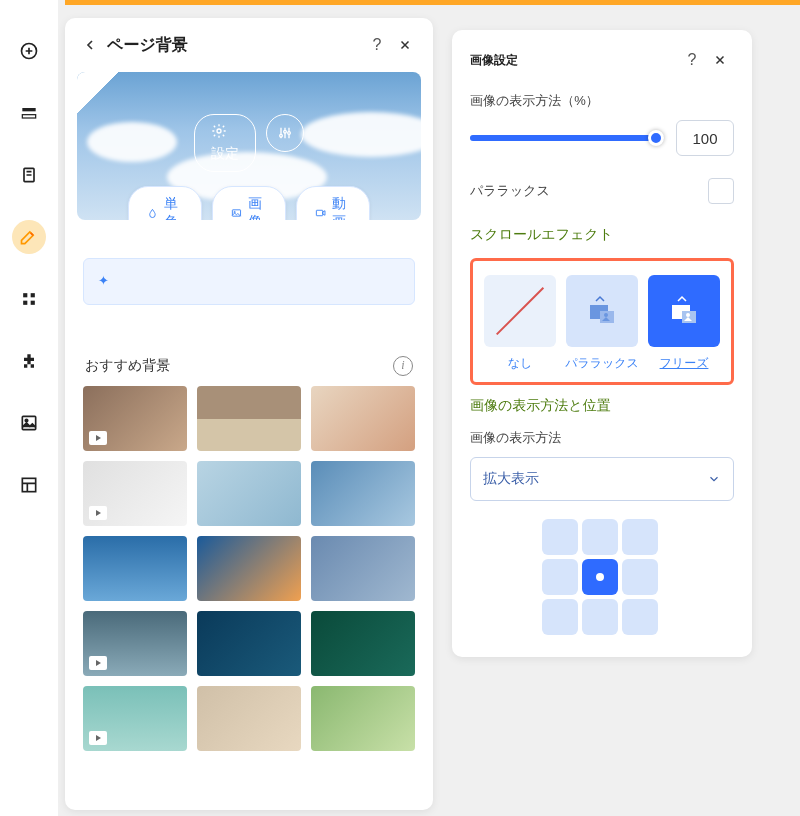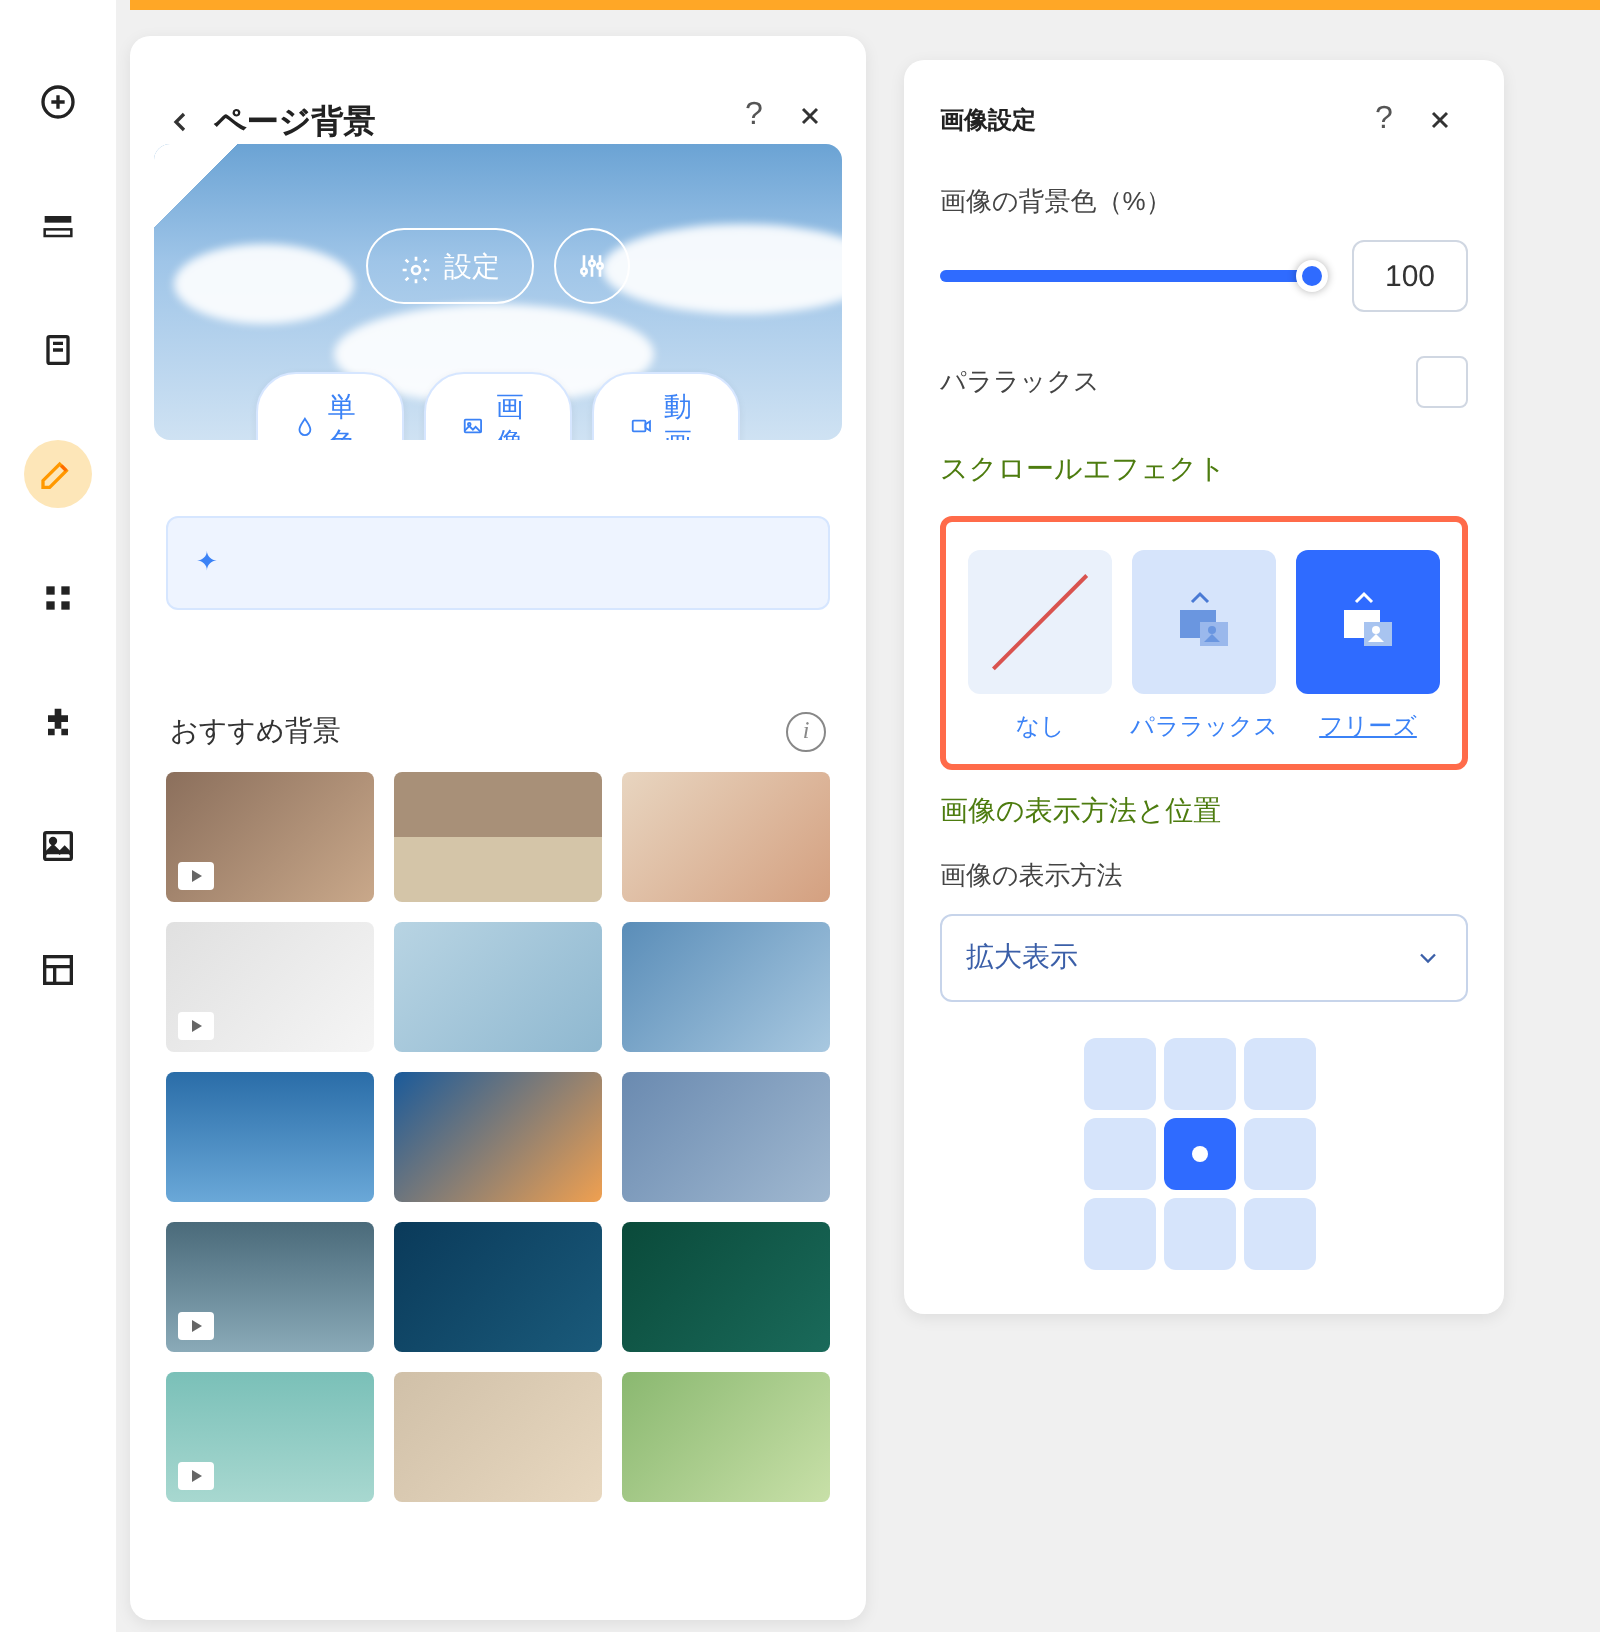--- a/index.html
+++ b/index.html
@@ -5,31 +5,31 @@
 * { box-sizing: border-box; margin: 0; padding: 0; font-family: -apple-system, BlinkMacSystemFont, "Segoe UI", Helvetica, Arial, sans-serif; }
 body { background: #f0f0f0; width: 800px; height: 816px; position: relative; overflow: hidden; }
 
 .sidebar { position: absolute; left: 0; top: 0; width: 58px; height: 816px; background: #fff; display: flex; flex-direction: column; align-items: center; padding-top: 34px; gap: 28px; }
 .sidebar-icon { width: 34px; height: 34px; border-radius: 50%; display: flex; align-items: center; justify-content: center; cursor: pointer; }
 .sidebar-icon svg { width: 20px; height: 20px; }
 .sidebar-icon.active { background: #fde6b8; }
 .sidebar-icon.active svg { stroke: #ff9800; }
 
 .left-panel { position: absolute; left: 65px; top: 18px; width: 368px; height: 792px; background: #fff; border-radius: 10px; box-shadow: 0 2px 8px rgba(0,0,0,0.08); overflow: hidden; }
-.lp-header { display: flex; align-items: flex-end; height: 54px; padding: 0 14px; }
+.lp-header { display: flex; align-items: center; height: 54px; padding: 0 14px; }
 .lp-back { width: 22px; height: 22px; display: flex; align-items: center; justify-content: center; cursor: pointer; }
 .lp-title { font-size: 16px; font-weight: 600; color: #222; margin-left: 6px; flex: 1; }
 .lp-help, .lp-close { width: 28px; height: 28px; display: flex; align-items: center; justify-content: center; cursor: pointer; color: #555; }
 
 .preview { position: relative; margin: 0 12px; height: 148px; border-radius: 8px; overflow: hidden; background: linear-gradient(180deg,#6ba3d4 0%,#9fc5e8 40%,#cfe2f3 100%); }
 .preview::before { content:""; position:absolute; left:0; top:0; width:42px; height:42px; background: linear-gradient(135deg,#fff 0 50%, transparent 50%); }
 .cloud { position:absolute; background:rgba(255,255,255,0.9); border-radius:50%; filter:blur(2px); }
 .c1{width:90px;height:40px;left:10px;top:50px;} .c2{width:160px;height:50px;left:90px;top:80px;} .c3{width:140px;height:45px;right:-20px;top:40px;}
 .preview-btns { position: absolute; top: 42px; left: 50%; transform: translateX(-50%); display: flex; gap: 10px; }
-.pill { display: flex; align-items: flex-end; gap: 6px; padding: 8px 16px; border: 1.5px solid #fff; border-radius: 20px; color: #fff; font-size: 14px; cursor: pointer; }
+.pill { display: flex; align-items: flex-start; gap: 6px; padding: 8px 16px; border: 1.5px solid #fff; border-radius: 20px; color: #fff; font-size: 14px; cursor: pointer; flex-direction: column; }
 .circle-btn { width: 38px; height: 38px; border: 1.5px solid #fff; border-radius: 50%; display:flex;align-items:center;justify-content:center; cursor:pointer; }
 .circle-btn svg { stroke: #fff; }
 
 .bg-types { position:absolute; bottom:-20px; left:50%; transform:translateX(-50%); display:flex; gap:10px; }
 .bt-btn { background:#fff; border:1px solid #d6e6ff; border-radius:20px; padding:8px 18px; display:flex; align-items:center; gap:6px; color:#3b82f6; font-size:14px; cursor:pointer; box-shadow:0 1px 4px rgba(0,0,0,0.06); }
 
 .ai-banner { margin: 38px 18px 0; background:#eef4ff; border:1px solid #d6e6ff; border-radius:6px; padding:12px 14px; font-size:13px; color:#444; line-height:1.6; display:flex; gap:8px; }
 .ai-banner .sparkle { color:#3b82f6; }
 .ai-link { color:#3b82f6; cursor:pointer; }
 
@@ -237,21 +237,21 @@
   <div class="rp-header">
     <div class="rp-title">画像設定</div>
     <div class="lp-help">?</div>
     <div class="lp-close">
         <svg width="14" height="14" viewBox="0 0 24 24" fill="none" stroke="#333" stroke-width="2.5">
           <path d="M6 6l12 12M18 6L6 18"></path>
         </svg>
       </div>
   </div>
 
-  <div class="rp-label">画像の背景色（%）</div>
+  <div class="rp-label">画像の表示方法（%）</div>
   <div class="opacity-row">
     <div class="slider">
       <div class="slider-fill"></div>
         <div class="slider-thumb"></div>
     </div>
     <input class="num-input" value="100" style="">
   </div>
 
   <div class="color-row">
     <div class="rp-label" style="margin:0">パララックス</div>

